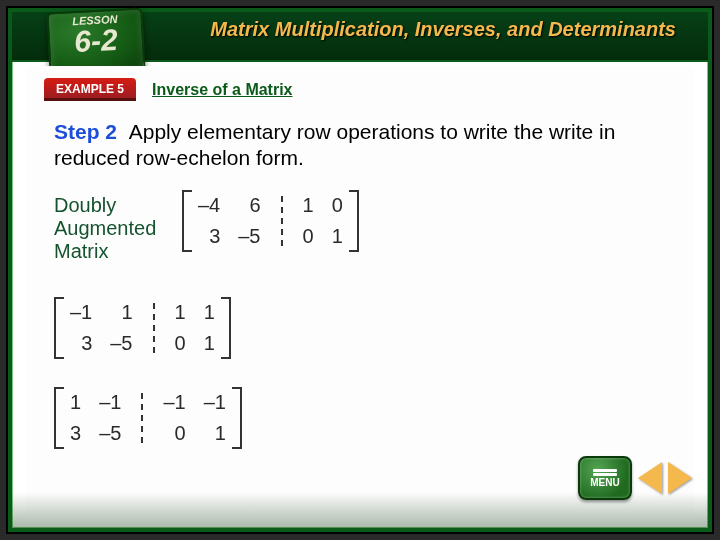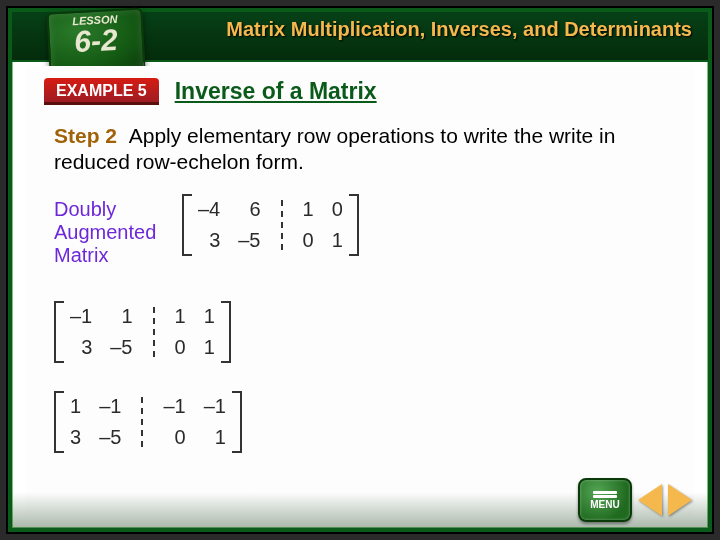--- a/index.html
+++ b/index.html
@@ -54,22 +54,23 @@
   }
   .lesson-badge .lnum {
     font-size: 30px;
     font-weight: bold;
     font-style: italic;
     line-height: 1;
   }
   .chapter-title {
     position: absolute;
     top: 6px;
-    right: 16px;
+    right: 32px;
     color: #f5b84d;
+    font-style: italic;
     font-weight: bold;
     font-size: 20px;
     text-shadow: 1px 1px 2px #000;
   }
   .content {
     position: absolute;
     top: 54px;
     left: 14px;
     right: 14px;
     bottom: 14px;
@@ -79,53 +80,53 @@
   .example-row {
     display: flex;
     align-items: center;
     margin-top: 12px;
     margin-left: 18px;
   }
   .example-tab {
     background: linear-gradient(#d61c13, #9e1c22);
     color: #fff;
     font-weight: bold;
-    font-size: 16px;
+    font-size: 12px;
     padding: 4px 12px 2px 12px;
     border-radius: 4px 4px 0 0;
     border-bottom: 3px solid #5a0f0f;
   }
   .subtitle {
     margin-left: 16px;
-    font-size: 23px;
+    font-size: 16px;
     font-weight: bold;
     color: #0a5a1a;
     text-decoration: underline;
     text-decoration-color: #0a5a1a;
   }
   .body-text {
     margin: 18px 28px 0 28px;
     font-size: 21px;
     color: #000;
     line-height: 1.25;
   }
   .body-text .step {
-    color: #a16207;
+    color: #1d4ed8;
     font-weight: bold;
   }
   .row-block {
     display: flex;
     align-items: flex-start;
     margin-left: 28px;
     margin-top: 18px;
   }
   .row-label {
     width: 128px;
     font-size: 20px;
-    color: #6d28d9;
+    color: #14532d;
     line-height: 1.15;
     padding-top: 4px;
   }
   .row-label .op {
     font-style: italic;
     font-family: "Times New Roman", serif;
   }
   .row-label sub {
     font-size: 13px;
     font-style: normal;
@@ -161,21 +162,21 @@
   }
   .footer-shadow {
     position: absolute;
     left: 0; right: 0; bottom: 0;
     height: 36px;
     background: linear-gradient(transparent, rgba(10,50,10,.35));
     pointer-events: none;
   }
   .nav {
     position: absolute;
-    bottom: 6px;
+    bottom: 28px;
     right: 16px;
     display: flex;
     align-items: center;
     gap: 6px;
   }
   .menu-btn {
     width: 50px;
     height: 40px;
     background: radial-gradient(circle at 35% 30%, #55a555, #1f6a1f 70%);
     border-radius: 8px;

